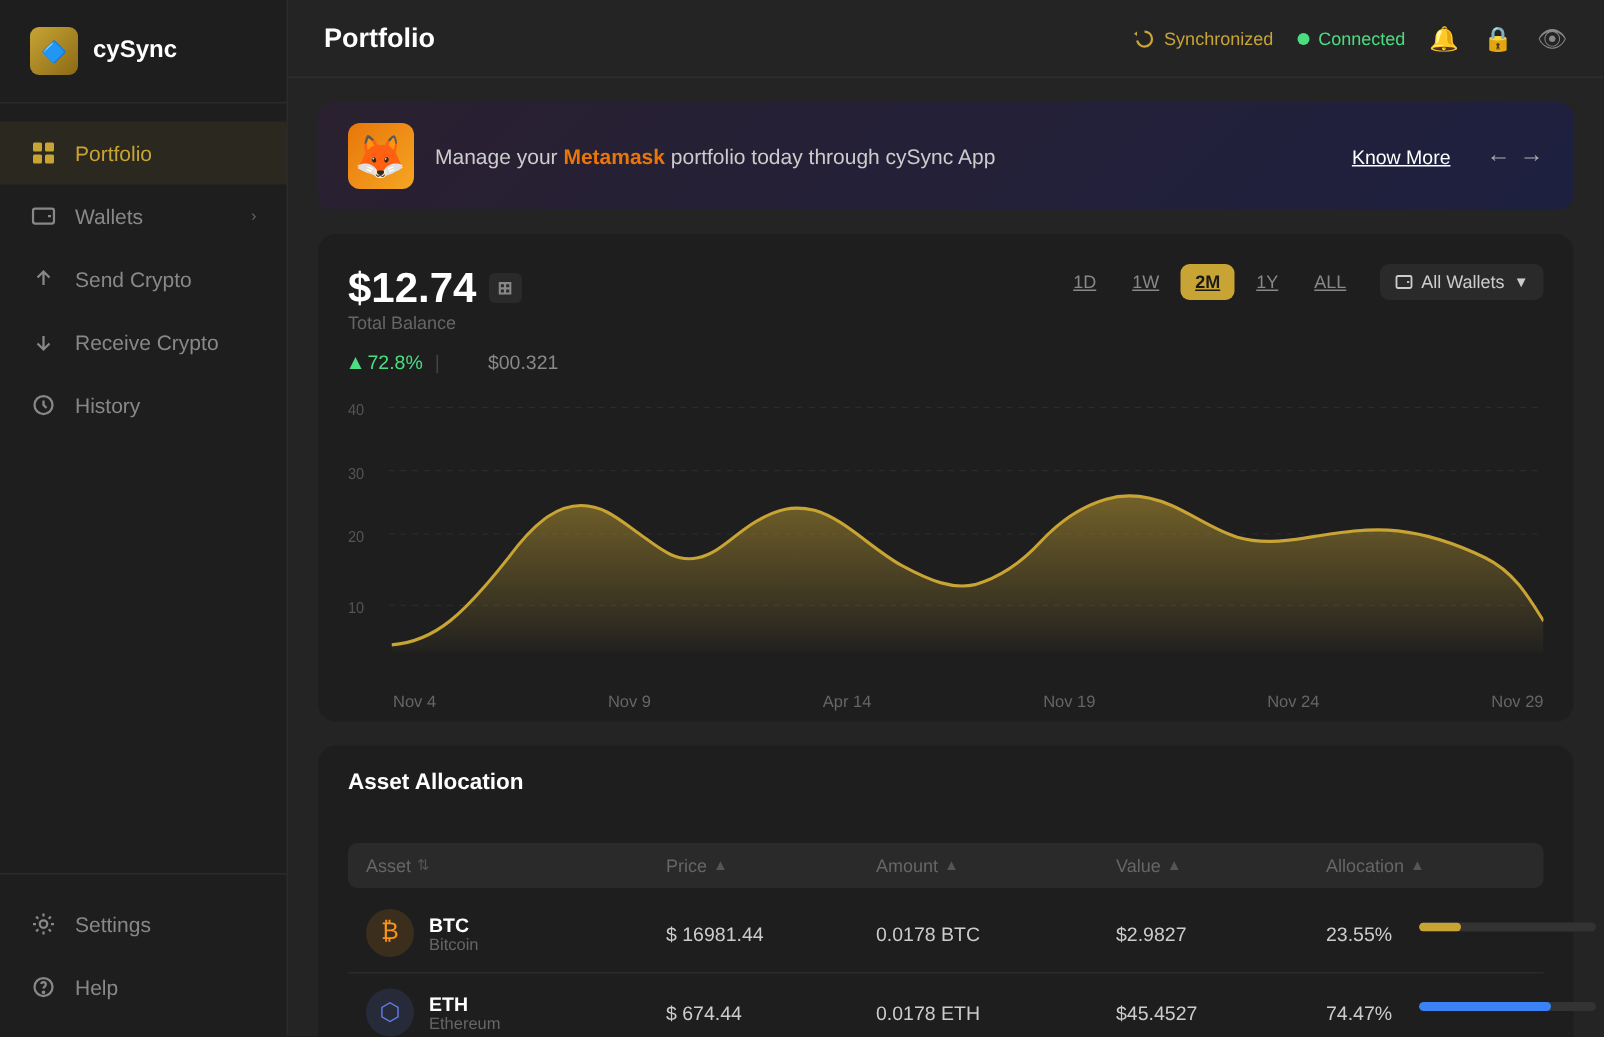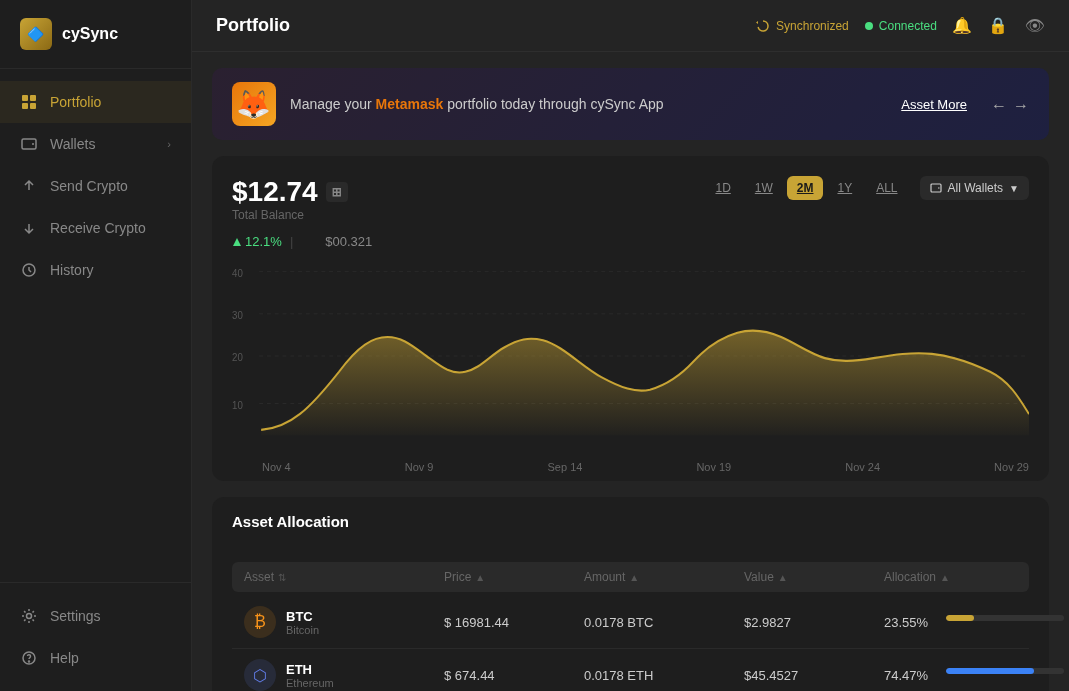--- a/index.html
+++ b/index.html
@@ -477,21 +477,21 @@
     </div>
   </div>
 
   <div class="content">
 
     <div class="banner">
       <div class="banner-fox">🦊</div>
       <div class="banner-text">
         <span>Manage your </span><span style="color:#e8760a;font-weight:600;">Metamask</span><span> portfolio today through cySync App</span>
       </div>
-      <span class="banner-link">Asset More</span>
+      <span class="banner-link">Know More</span>
       <div class="banner-nav">
         <span>←</span>
         <span>→</span>
       </div>
     </div>
 
     <div class="portfolio-card">
       <div class="portfolio-header">
         <div>
           <div class="balance-amount">
@@ -515,21 +515,21 @@
             <span style="font-size:10px;">▼</span>
           </div>
         </div>
       </div>
 
       <div class="perf-row">
         <span class="perf-up">
           <svg width="10" height="10" viewBox="0 0 10 10" fill="#4ade80">
               <polygon points="5,1 9,9 1,9"></polygon>
             </svg>
-          <span>12.1%</span>
+          <span>72.8%</span>
         </span>
         <span class="perf-sep">|</span>
         <span class="perf-val">$00.321</span>
       </div>
 
       <div class="chart-container">
         <svg class="chart-svg" viewBox="0 0 820 180" preserveAspectRatio="none">
 
           <text x="0" y="15" font-size="10" fill="#555">40</text>
           <text x="0" y="55" font-size="10" fill="#555">30</text>
@@ -581,21 +581,21 @@
                    C535,64 550,66 565,72
                    C580,78 595,88 610,92
                    C625,96 640,95 660,92
                    C680,89 700,86 720,88
                    C740,90 760,96 780,105
                    C800,114 810,130 820,145" fill="none" stroke="#c8a435" stroke-width="2"></path>
         </svg>
         <div class="chart-labels">
           <span>Nov 4</span>
           <span>Nov 9</span>
-          <span>Sep 14</span>
+          <span>Apr 14</span>
           <span>Nov 19</span>
           <span>Nov 24</span>
           <span>Nov 29</span>
         </div>
       </div>
     </div>
 
     <div class="allocation-section">
       <div class="section-title">Asset Allocation</div>
 

